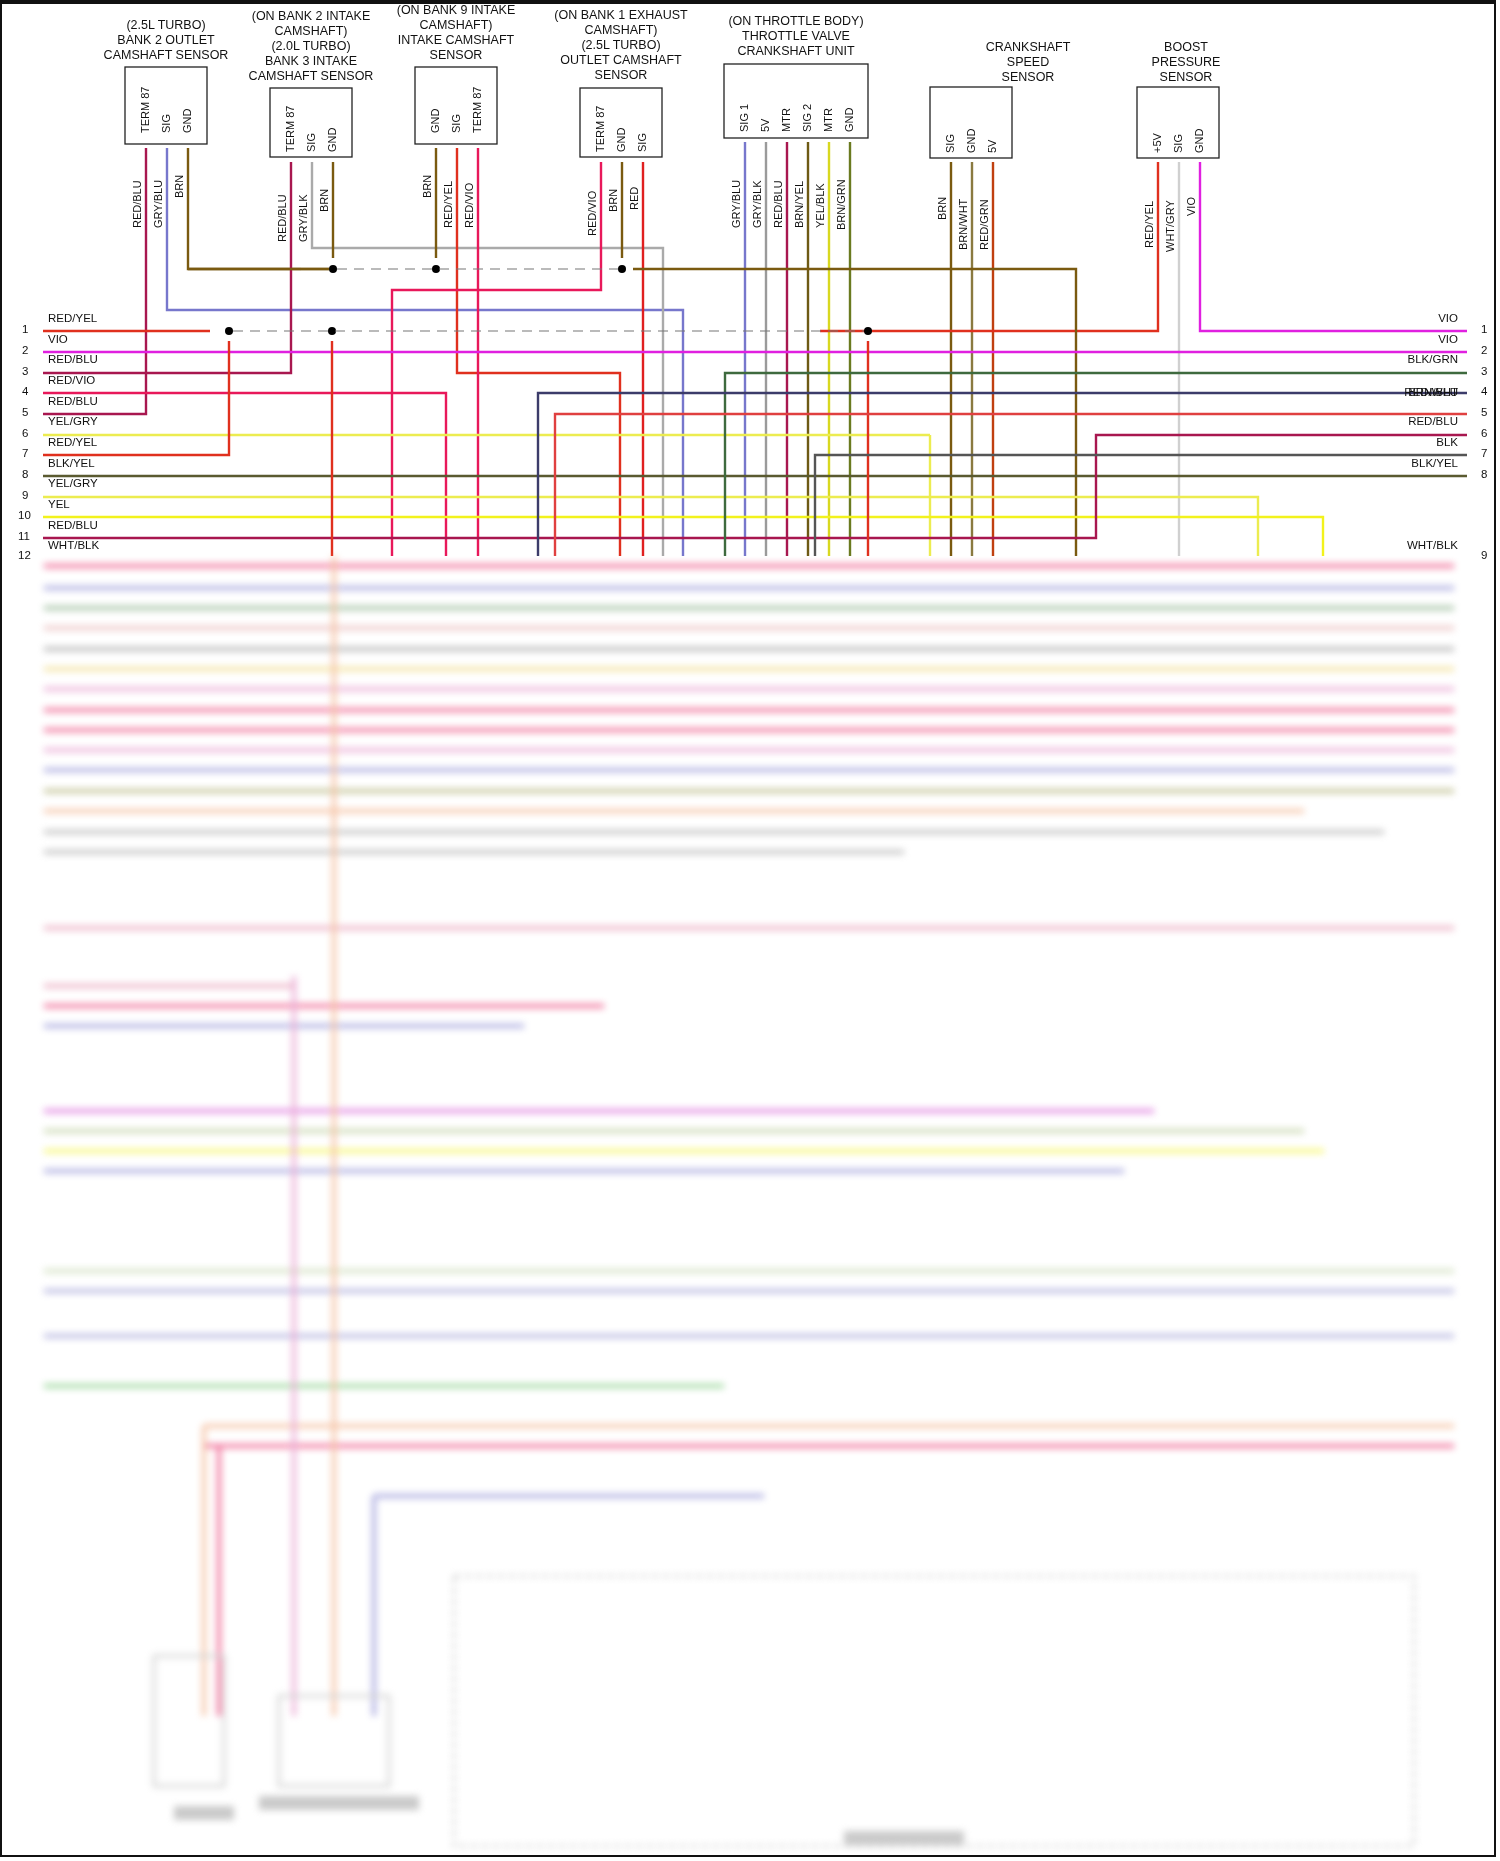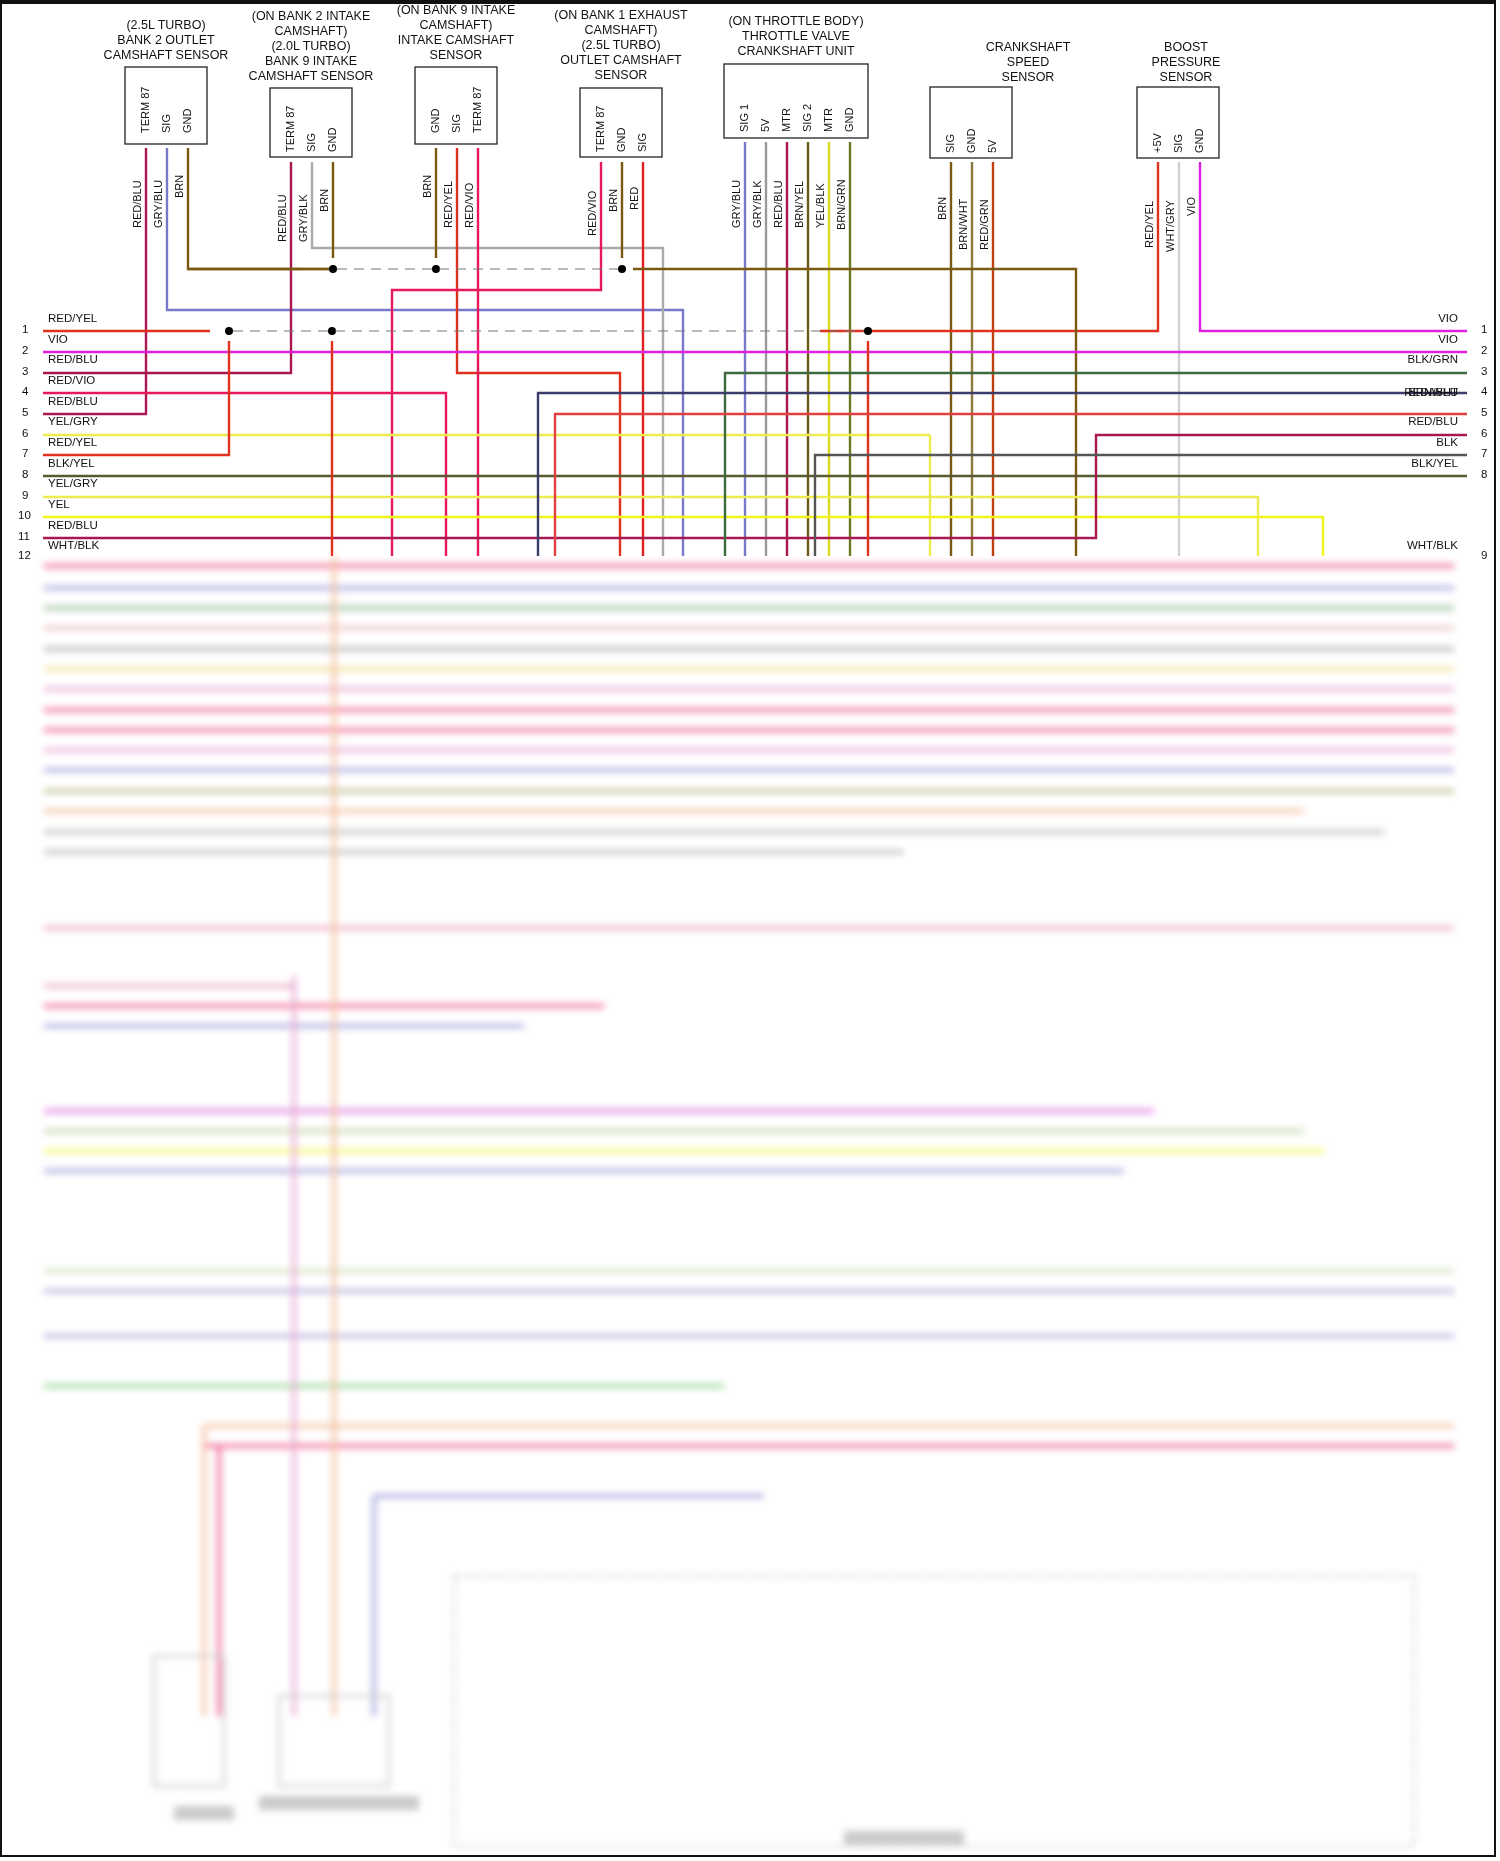--- a/index.html
+++ b/index.html
@@ -19,21 +19,21 @@
 
 <div class="sensor-title" style="left:166px;top:18px;">
   <div>(2.5L TURBO)</div>
   <div>BANK 2 OUTLET</div>
   <div>CAMSHAFT SENSOR</div>
 </div>
 <div class="sensor-title" style="left:311px;top:9px;">
   <div>(ON BANK 2 INTAKE</div>
   <div>CAMSHAFT)</div>
   <div>(2.0L TURBO)</div>
-  <div>BANK 9 INTAKE</div>
+  <div>BANK 3 INTAKE</div>
   <div>CAMSHAFT SENSOR</div>
 </div>
 <div class="sensor-title" style="left:456px;top:3px;">
   <div>(ON BANK 9 INTAKE</div>
   <div>CAMSHAFT)</div>
   <div>INTAKE CAMSHAFT</div>
   <div>SENSOR</div>
 </div>
 <div class="sensor-title" style="left:621px;top:8px;">
   <div>(ON BANK 1 EXHAUST</div>

